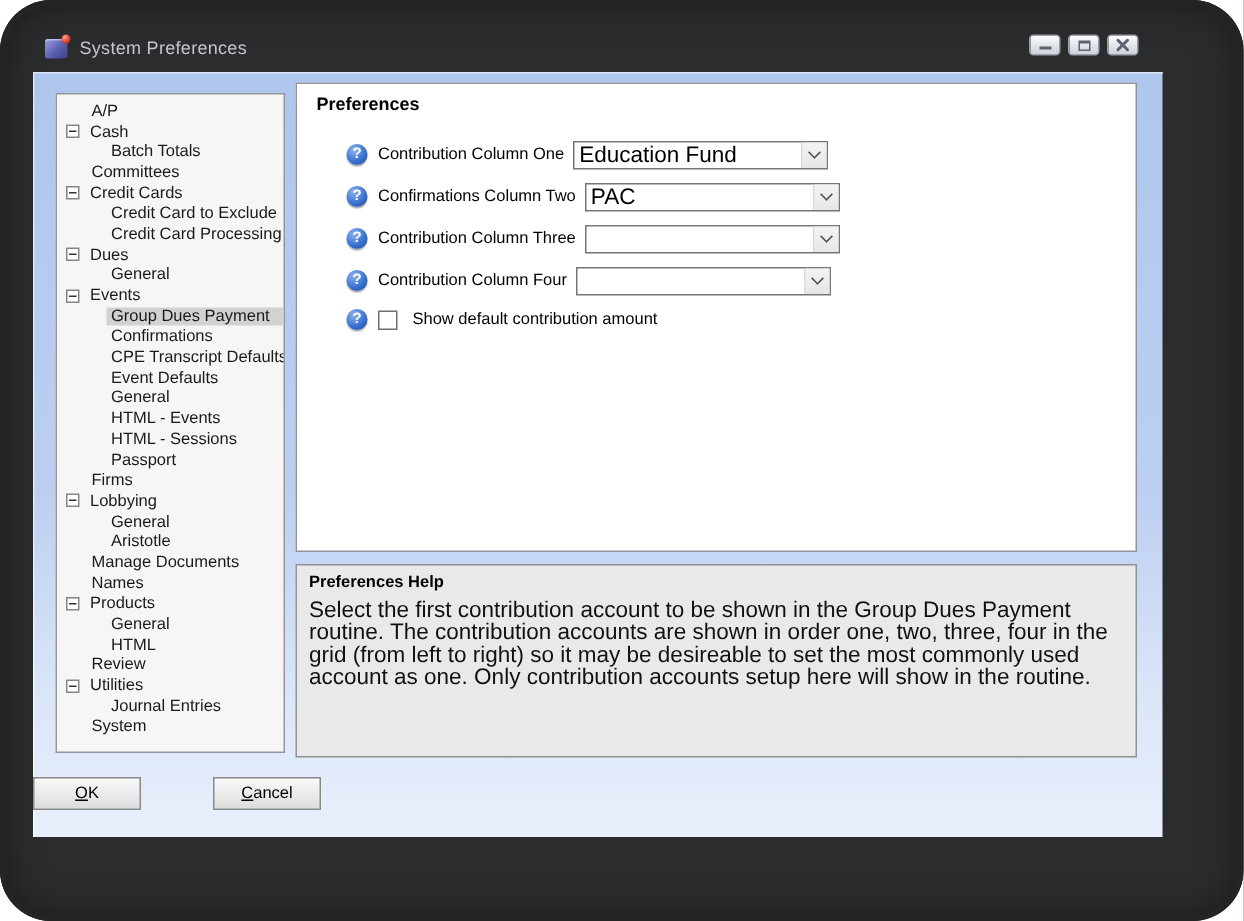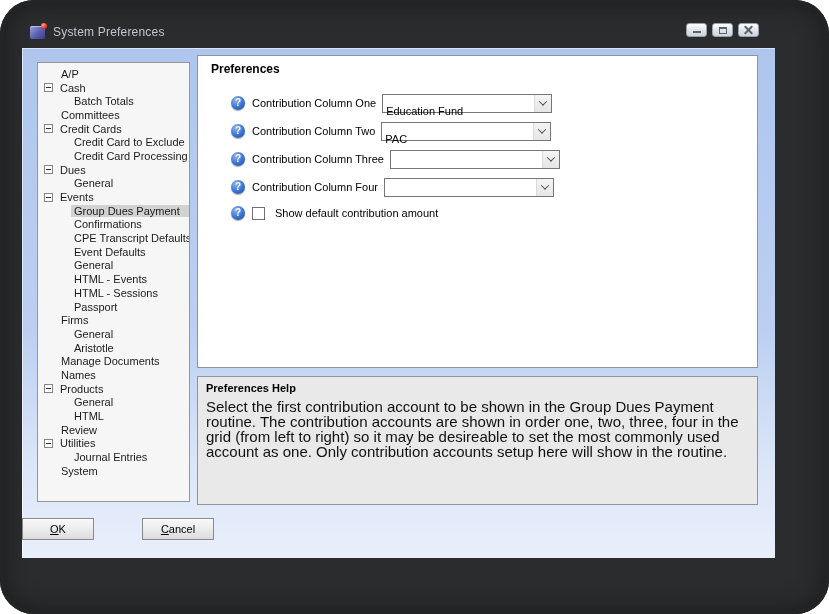--- a/index.html
+++ b/index.html
@@ -53,21 +53,21 @@
   .pref-heading { position:absolute; left:13px; top:6px; font-size:12px; font-weight:bold; color:#000; }
   .rows { position:absolute; left:0; top:33px; right:0; }
   .prow { display:flex; align-items:center; height:28px; padding-left:33px; }
   .help-ico { width:14px; height:14px; border-radius:50%; flex:none; margin-right:7px;
               background:radial-gradient(circle at 35% 28%, #8fb2ea 0%, #3a73d2 55%, #1c4796 100%);
               box-shadow: 0 1px 1px rgba(0,0,0,.35); position:relative; }
   .help-ico::after { content:"?"; position:absolute; left:0; top:0; width:14px; height:14px;
               color:#fff; font-size:10px; font-weight:bold; text-align:center; line-height:14px; }
   .plabel { font-size:11px; font-weight:normal; color:#000; margin-right:6px; white-space:nowrap; }
   .combo { width:170px; height:19px; border:1px solid #767676; background:#fff; display:flex; align-items:stretch; }
-  .combo-value { flex:1; font-size:11px; color:#000; padding:10px 3px; white-space:nowrap; overflow:hidden; }
+  .combo-value { flex:1; font-size:15px; color:#000; padding:0 3px; white-space:nowrap; overflow:hidden; }
   .combo-btn { width:17px; flex:none; background:linear-gradient(180deg,#f4f4f4,#e6e6e6); border-left:1px solid #d9d9d9;
                display:flex; align-items:center; justify-content:center; }
   .chev { width:6px; height:6px; border-right:1.5px solid #4f4f4f; border-bottom:1.5px solid #4f4f4f;
           transform:rotate(45deg) translate(-1px,-1px); }
   .cbrow { height:24px; }
   .checkbox { width:13px; height:13px; border:1px solid #707070; background:#fff; flex:none; margin-right:10px; }
 
   
   .help-panel { position:absolute; left:175px; top:328px; width:561px; height:129px;
                 background:#e9e9e9; border:1px solid #90949a; padding:5px 8px; }
@@ -161,20 +161,24 @@
         </div>
       <div class="trow lvl2">
           <span class="tlabel">HTML - Sessions</span>
         </div>
       <div class="trow lvl2">
           <span class="tlabel">Passport</span>
         </div>
       <div class="trow lvl1">
           <span class="tlabel">Firms</span>
         </div>
+      <div class="trow parent">
+          <span class="exp"></span>
+          <span class="tlabel">Lobbying</span>
+        </div>
       <div class="trow lvl2">
           <span class="tlabel">General</span>
         </div>
       <div class="trow lvl2">
           <span class="tlabel">Aristotle</span>
         </div>
       <div class="trow lvl1">
           <span class="tlabel">Manage Documents</span>
         </div>
       <div class="trow lvl1">
@@ -215,21 +219,21 @@
           <span class="combo">
             <span class="combo-value">Education Fund</span>
             <span class="combo-btn">
                 <span class="chev"></span>
               </span>
           </span>
         </div>
 
         <div class="prow">
           <span class="help-ico"></span>
-          <span class="plabel">Contribution Column Two</span>
+          <span class="plabel">Confirmations Column Two</span>
           <span class="combo">
             <span class="combo-value">PAC</span>
             <span class="combo-btn">
                 <span class="chev"></span>
               </span>
           </span>
         </div>
 
         <div class="prow">
           <span class="help-ico"></span>

